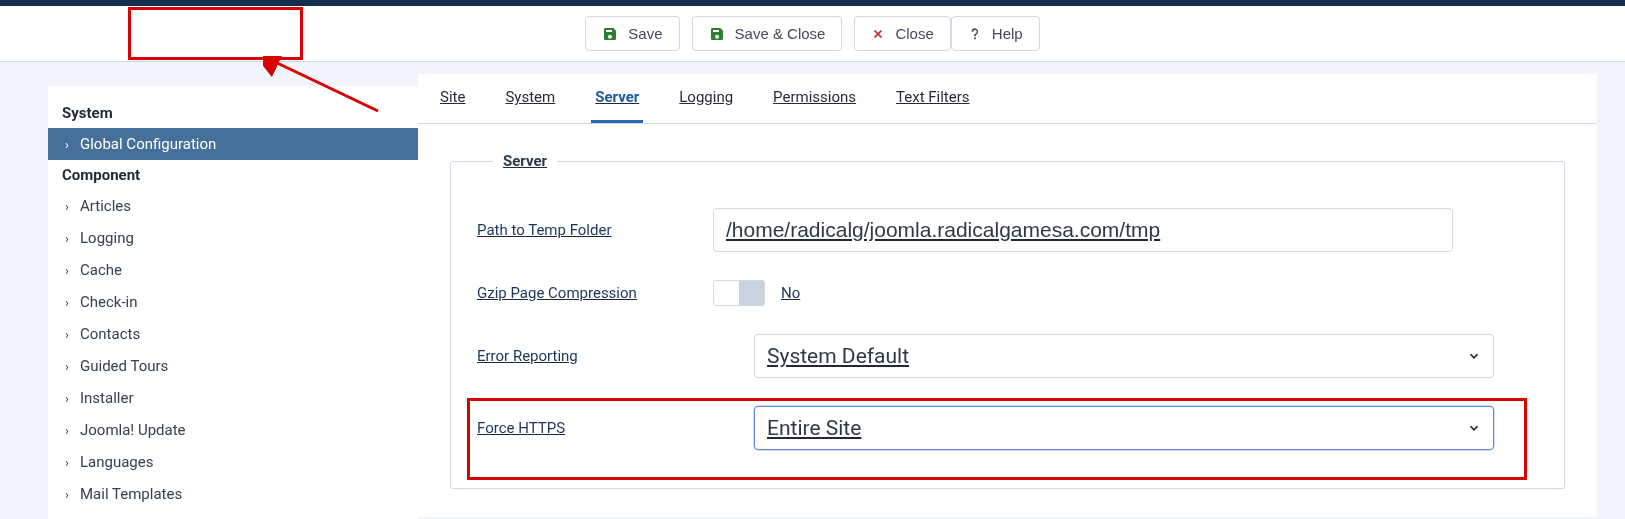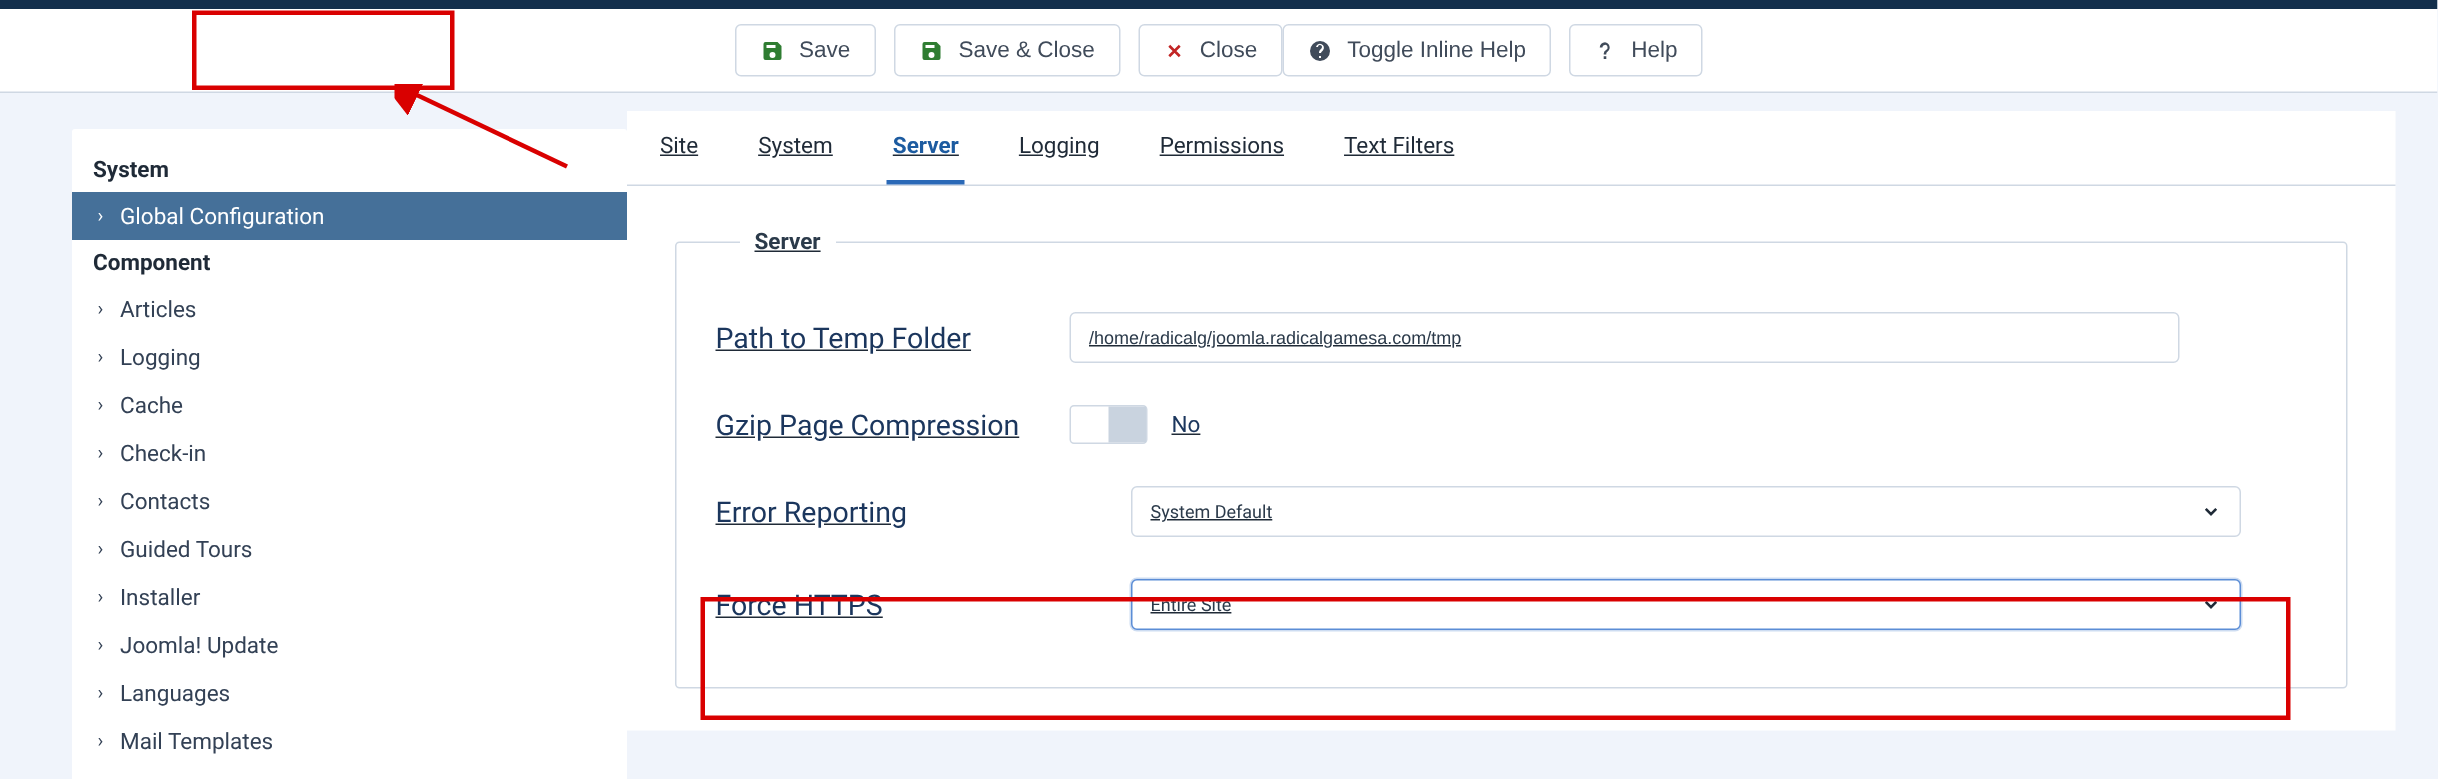--- a/index.html
+++ b/index.html
@@ -108,31 +108,31 @@
     margin-left: 20px;
   }
   .field-row {
     display: flex;
     align-items: center;
     padding: 14px 0;
   }
   .field-label {
     width: 240px;
     color: #1b365d;
-    font-size: 19px;
+    font-size: 15px;
     padding-left: 4px;
   }
   .field-control { flex: 1; display: flex; align-items: center; gap: 16px; }
   .text-input, .select-box {
     width: 100%;
     max-width: 740px;
     padding: 9px 12px;
     border: 1px solid #cfd8e3;
     border-radius: 4px;
-    font-size: 12px;
+    font-size: 21px;
     background: #fff;
     color: #2b3a4a;
   }
   .select-box { 
     display: flex; justify-content: space-between; align-items: center; 
     cursor: pointer; 
     margin-left: 41px;
   }
   .select-box.focused { border-color: #5b8dd6; box-shadow: 0 0 0 1px rgba(90,140,210,.3); }
   .toggle {
@@ -190,28 +190,20 @@
         <svg width="14" height="14" viewBox="0 0 24 24" fill="none" stroke="currentColor" stroke-width="3">
             <path d="M18 6 6 18M6 6l12 12"></path>
           </svg>
       </span>
       <span>Close</span>
     </button>
   </div>
   <div class="toolbar-right">
     <button class="btn">
       <span class="icon-help">
-        <svg width="16" height="16" viewBox="0 0 24 24" fill="currentColor">
-            <path d="M12 2a10 10 0 1 0 0 20 10 10 0 0 0 0-20zm1 17h-2v-2h2v2zm2.07-7.75-.9.92A3.4 3.4 0 0 0 13 14h-2v-.5a4 4 0 0 1 1.17-2.83l1.24-1.26A2 2 0 1 0 10 8H8a4 4 0 1 1 7.07 3.25z"></path>
-          </svg>
-      </span>
-      <span>Toggle Inline Help</span>
-    </button>
-    <button class="btn">
-      <span class="icon-help">
         <svg width="14" height="16" viewBox="0 0 24 24" fill="currentColor">
             <path d="M12 2a6 6 0 0 0-6 6h3a3 3 0 1 1 4.2 2.75A5 5 0 0 0 10.5 15v1h3v-1c0-1.1.6-1.7 1.6-2.4A6 6 0 0 0 12 2zm-1.5 16h3v3h-3v-3z"></path>
           </svg>
       </span>
       <span>Help</span>
     </button>
   </div>
 </div>
 
 <div class="annot-box-saveclose"></div>

